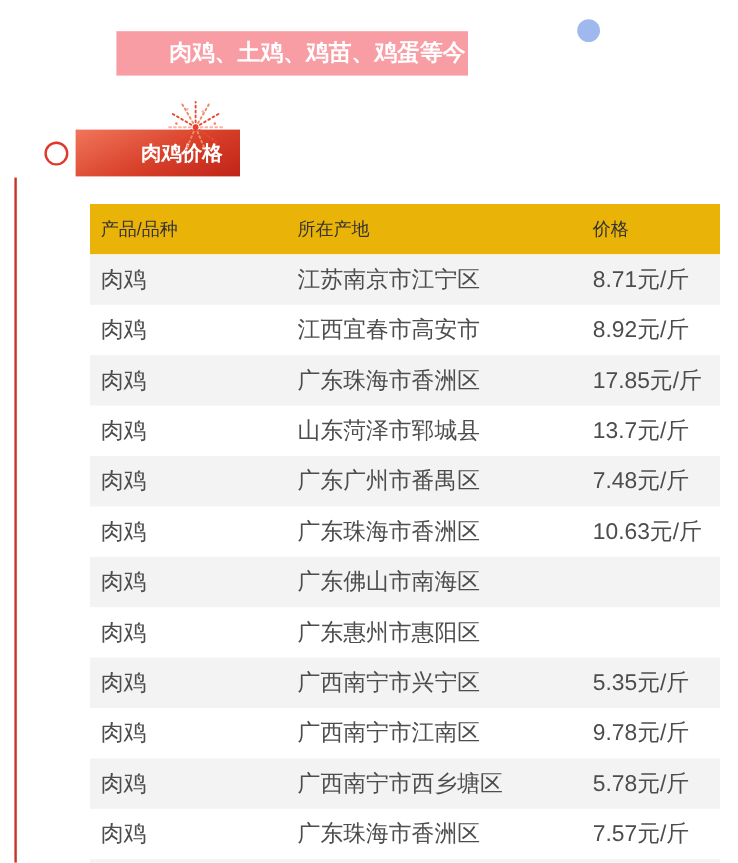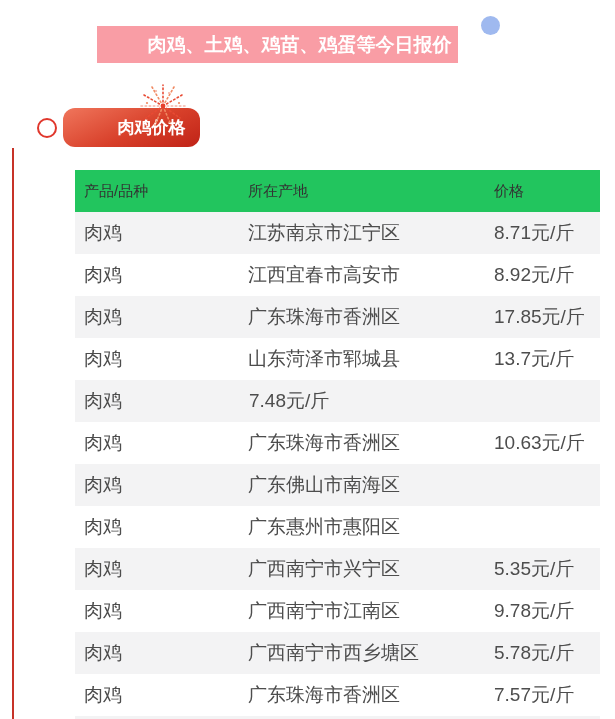--- a/index.html
+++ b/index.html
@@ -18,21 +18,21 @@
     position: absolute;
     left: 12px; top: 148px;
     width: 2px; height: 571px;
     background: #c73328;
   }
 
   
   .banner {
     position: absolute;
     left: 97px; top: 26px;
-    width: 361px; height: 37px;
+    width: 293px; height: 37px;
     background: #f99da5;
     color: #ffffff;
     font-size: 19px;
     font-weight: bold;
     line-height: 37px;
     text-align: center;
     padding-left: 44px;
     white-space: nowrap;
   }
 
@@ -62,21 +62,20 @@
     width: 137px; height: 39px;
     background: linear-gradient(155deg, #f0765c 0%, #d8402a 55%, #c02317 100%);
     color: #ffffff;
     font-size: 17px;
     font-weight: bold;
     display: flex;
     align-items: center;
     justify-content: center;
     padding-left: 40px;
     white-space: nowrap;
-    border-radius: 12px;
   }
 
   
   .firework {
     position: absolute;
     left: 138px; top: 81px;
     width: 50px; height: 48px;
     z-index: 3;
   }
 
@@ -85,21 +84,21 @@
     position: absolute;
     left: 75px; top: 170px;
     width: 525px;
   }
   .thead, .tr {
     display: grid;
     grid-template-columns: 173px 245px 107px;
     height: 42px;
     align-items: center;
   }
-  .thead { background: #22c55e; }
+  .thead { background: #eab308; }
   .th {
     color: #333333;
     font-size: 15px;
   }
   .td {
     color: #4d4d4d;
     font-size: 19px;
     white-space: nowrap;
     overflow: hidden;
   }
@@ -172,20 +171,21 @@
   </div>
 
   <div class="tr">
     <div class="td c1">肉鸡</div>
     <div class="td c2">山东菏泽市郓城县</div>
     <div class="td c3">13.7元/斤</div>
   </div>
 
   <div class="tr">
     <div class="td c1">肉鸡</div>
+    <div class="td c2">广东广州市番禺区</div>
     <div class="td c3">7.48元/斤</div>
   </div>
 
   <div class="tr">
     <div class="td c1">肉鸡</div>
     <div class="td c2">广东珠海市香洲区</div>
     <div class="td c3">10.63元/斤</div>
   </div>
 
   <div class="tr">

